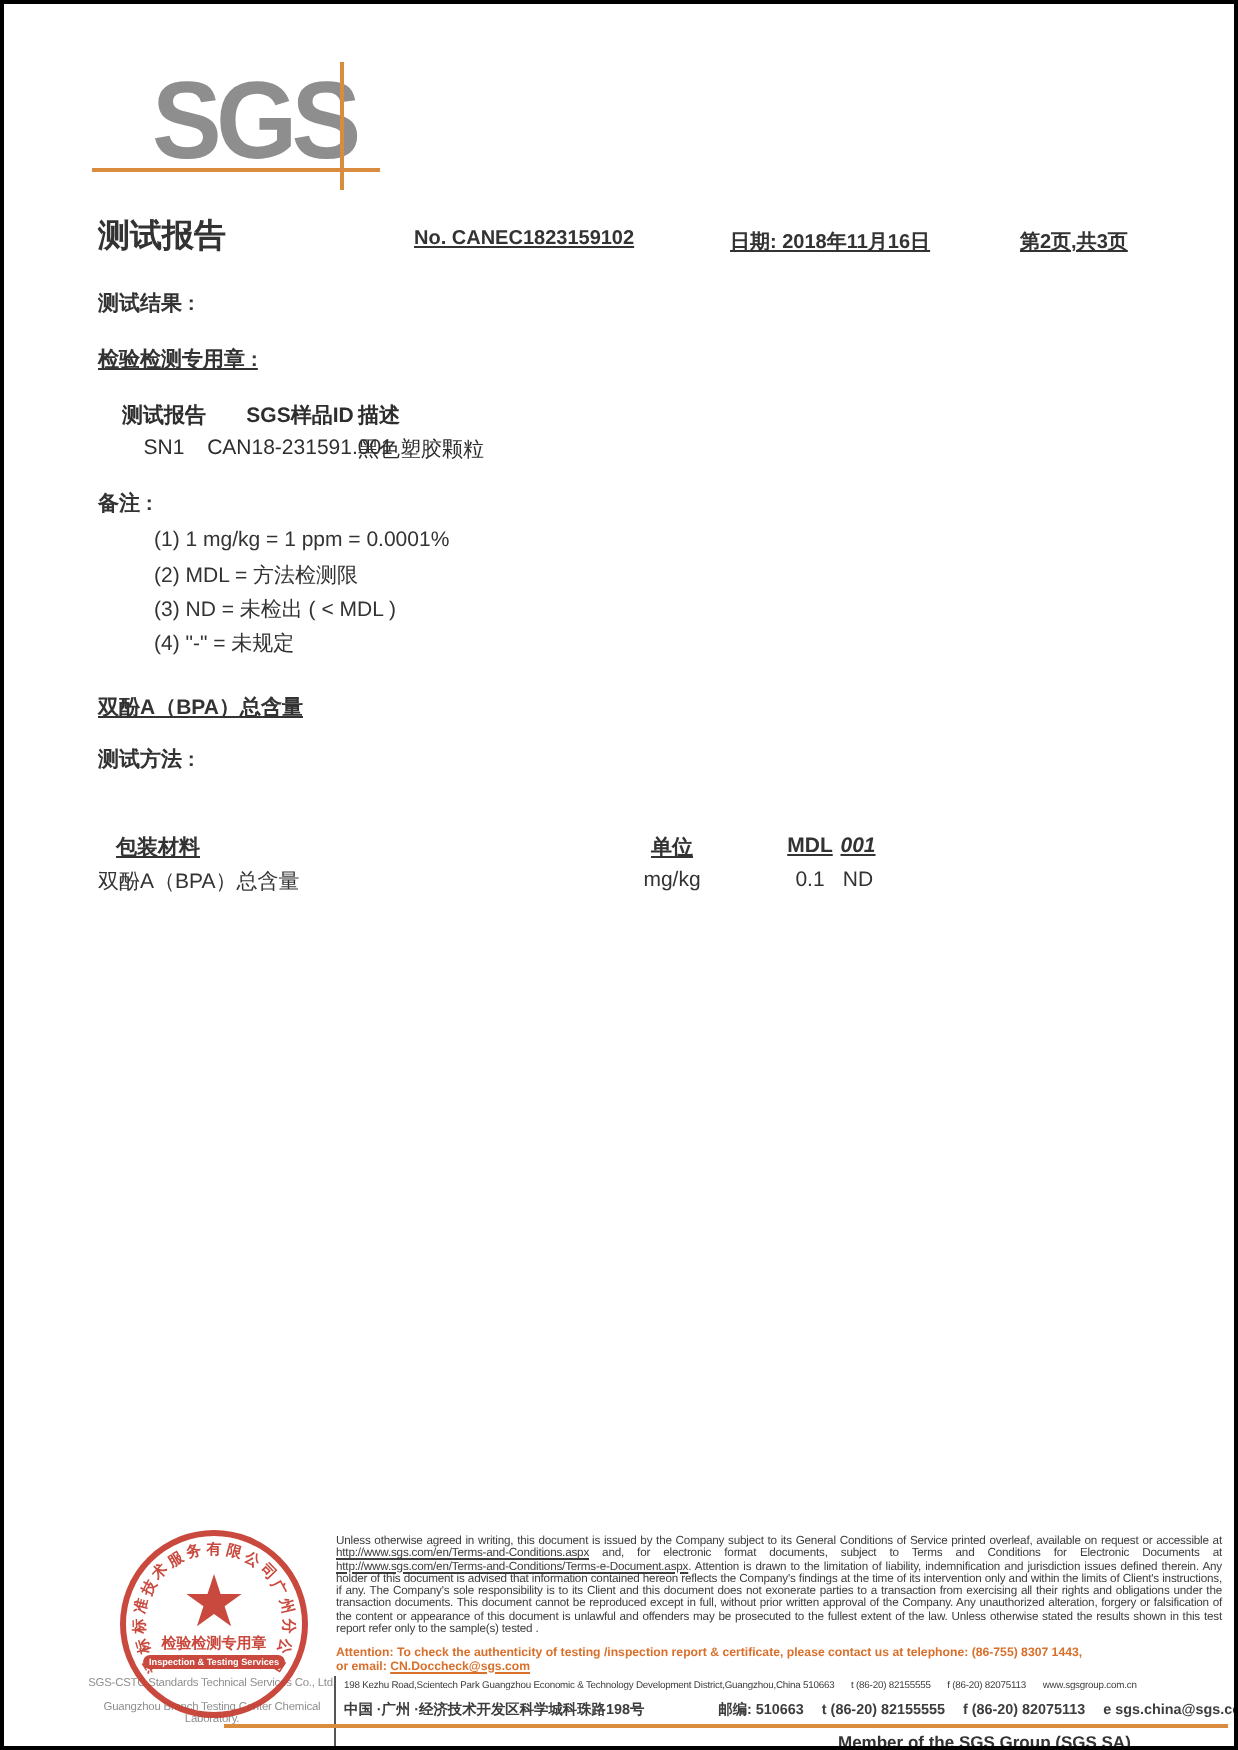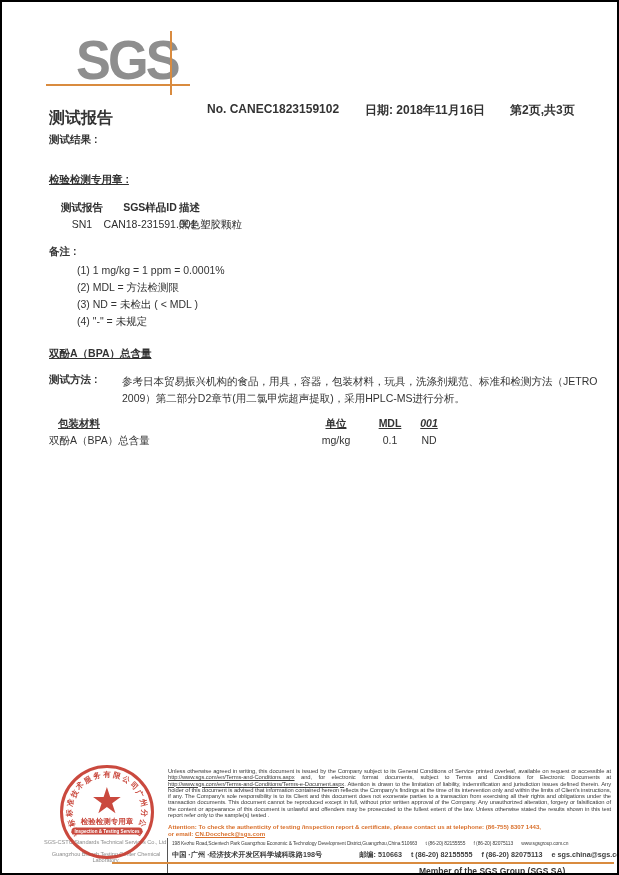--- a/index.html
+++ b/index.html
@@ -13,49 +13,49 @@
   
   .logo-text {
     position:absolute; left:74px; top:33px; height:52px;
     font-size:55px; line-height:50px; font-weight:bold; color:#8e8e8e;
     letter-spacing:-3px; transform:scaleX(.95); transform-origin:left top;
   }
   .logo-hline { position:absolute; left:44px; top:82px; width:144px; height:2px; background:#d98b3f; }
   .logo-vline { position:absolute; left:168px; top:29px; width:2px; height:64px; background:#d98b3f; }
   
   .report-title { position:absolute; left:47px; top:106px; font-size:16px; font-weight:bold; color:#333; }
-  .hdr { position:absolute; top:100px; font-size:12px; font-weight:600; color:#333; }
+  .hdr { position:absolute; top:112px; font-size:10px; font-weight:600; color:#333;text-decoration:underline; }
   .hdr-no   { left:205px; }
   .hdr-date { left:363px; }
   .hdr-page { left:508px; }
   
   .lbl { font-size:10.5px; font-weight:600; color:#333; position:absolute; }
   .u { text-decoration:underline; }
-  .results-label { left:47px; top:131px; }
+  .results-label { left:47px; top:143px; }
   .sample-desc  { left:47px; top:171px; font-weight:bold; }
   .t1-head span, .t1-row span { position:absolute; font-size:10.5px; }
   .t1-head span { font-weight:bold; }
   .c1 { left:49px;  width:62px;  text-align:center; }
   .c2 { left:92px;  width:112px; text-align:center; }
   .c3 { left:177px; text-align:left; }
   .t1-head span { top:199px; }
   .t1-row span  { top:216px; }
   .notes-label { left:47px; top:243px; }
   .note { position:absolute; left:75px; font-size:10.5px; font-weight:500; color:#333; }
   .bpa-heading { left:47px; top:345px; font-weight:bold; text-decoration:underline; }
   .method-label { left:47px; top:371px; }
   .method-text { position:absolute; left:120px; top:371px; width:480px;
                  font-size:10.5px; font-weight:500; line-height:16.5px; color:#333; }
   .t2-head span, .t2-row span { position:absolute; font-size:10.5px; color:#333; }
   .t2-head span { top:415px; font-weight:600; text-decoration:underline; }
   .t2-row  span { top:432px; font-weight:500; }
   .t2-item-h { left:56px; }
   .t2-item   { left:47px; }
   .t2-unit { left:309px; width:50px; text-align:center; }
-  .t2-mdl  { left:366px; width:44px; text-align:center; }
+  .t2-mdl  { left:381px; width:44px; text-align:center; }
   .t2-001  { left:406px; width:42px; text-align:center; }
   .italic { font-style:italic; }
   
   .company-line { position:absolute; left:36px; width:136px; text-align:center;
                   font-size:5.7px; color:#8f8f8f; letter-spacing:-0.1px; }
   .cl1 { top:837px; } .cl2 { top:849px; }
   .legal { position:absolute; left:166px; top:766px; width:443px;
            font-size:5.85px; line-height:6.25px; color:#3d3d3d;
            text-align:justify; letter-spacing:-0.1px; }
   .legal a, .legal .lnk { color:#3d3d3d; text-decoration:underline; }
@@ -113,21 +113,20 @@
   </div>
 
   <div class="lbl notes-label">备注 :</div>
   <div class="note" style="top:262px">(1) 1 mg/kg = 1 ppm = 0.0001%</div>
   <div class="note" style="top:279px">(2) MDL = 方法检测限</div>
   <div class="note" style="top:296px">(3) ND = 未检出 ( &lt; MDL )</div>
   <div class="note" style="top:313px">(4) "-" = 未规定</div>
 
   <div class="lbl bpa-heading">双酚A（BPA）总含量</div>
   <div class="lbl method-label">测试方法 :</div>
-  <div class="method-text">参考日本贸易振兴机构的食品，用具，容器，包装材料，玩具，洗涤剂规范、标准和检测方法（JETRO 2009）第二部分D2章节(用二氯甲烷超声提取)，采用HPLC-MS进行分析。</div>
 
   <div class="t2-head">
     <span class="t2-item-h">包装材料</span>
     <span class="t2-unit">单位</span>
     <span class="t2-mdl">MDL</span>
     <span class="t2-001 italic">001</span>
   </div>
   <div class="t2-row">
     <span class="t2-item">双酚A（BPA）总含量</span>
     <span class="t2-unit">mg/kg</span>

